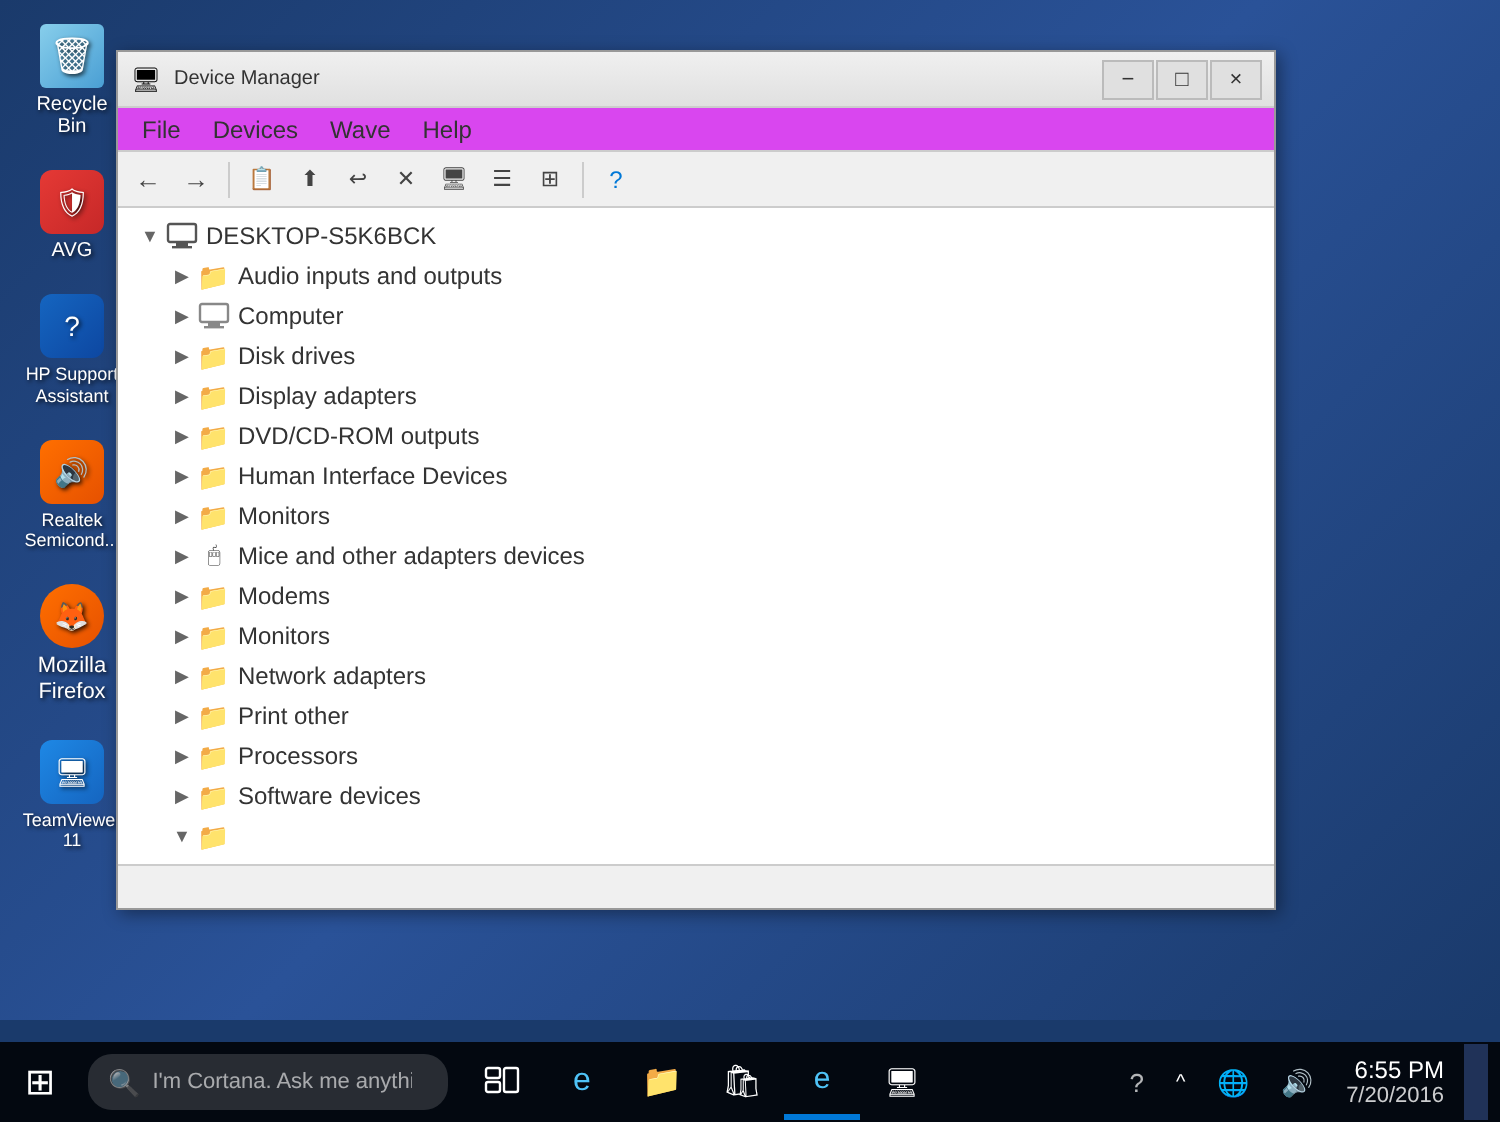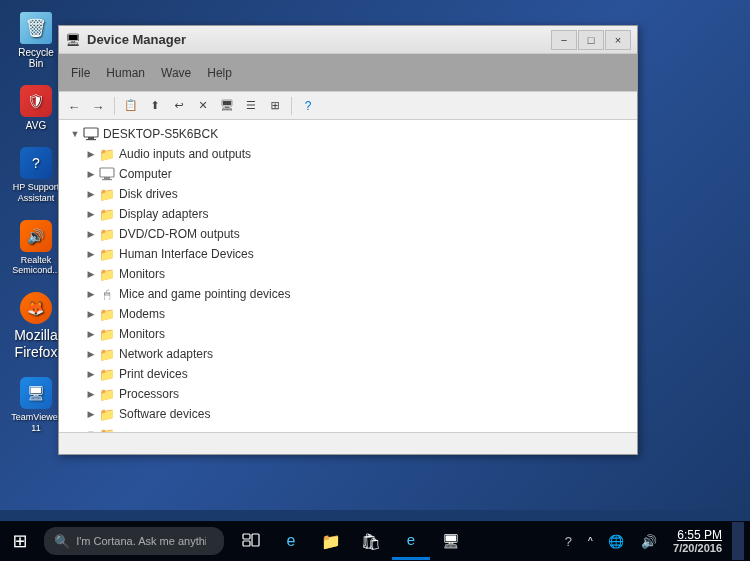--- a/index.html
+++ b/index.html
@@ -90,22 +90,22 @@
       height: 16px;
       margin-right: 6px;
       display: flex;
       align-items: center;
       justify-content: center;
       font-size: 12px;
     }
 
     .title-bar-text {
       flex: 1;
-      font-size: 13px;
-      font-weight: 700;
+      font-size: 10px;
+      font-weight: 400;
       color: #333;
     }
 
     .title-bar-buttons {
       display: flex;
       gap: 1px;
     }
 
     .title-btn {
       width: 26px;
@@ -115,22 +115,22 @@
       display: flex;
       align-items: center;
       justify-content: center;
       cursor: pointer;
       font-size: 11px;
       color: #333;
     }
 
     
     .menu-bar {
-      height: 38px;
-      background: #a3a3a3;
+      height: 22px;
+      background: #d946ef;
       border-bottom: 1px solid #ccc;
       display: flex;
       align-items: center;
       padding: 0 4px;
     }
 
     .menu-item {
       padding: 2px 8px;
       cursor: pointer;
       font-size: 12px;
@@ -321,22 +321,22 @@
       align-items: center;
       gap: 4px;
       padding: 2px 6px;
       cursor: pointer;
     }
 
     .clock {
       text-align: right;
     }
 
-    .clock-time { font-size: 12px; text-decoration: underline; }
-    .clock-date { font-size: 11px; color: rgba(255,255,255,0.8); font-weight: bold; }
+    .clock-time { font-size: 12px; }
+    .clock-date { font-size: 11px; color: rgba(255,255,255,0.8); }
 
     
     .notif-corner {
       width: 12px;
       height: 38px;
       display: flex;
       align-items: center;
       justify-content: center;
       background: rgba(100,150,255,0.3);
       font-size: 10px;
@@ -363,21 +363,21 @@
     <div class="desktop-icon">
       <div class="icon-img" style="background:linear-gradient(135deg,#1565c0,#0d47a1);border-radius:6px;font-size:14px;color:white;">?</div>
       <span style="font-size:9px;line-height:1.2;">HP Support Assistant</span>
     </div>
     <div class="desktop-icon">
       <div class="icon-img" style="background:linear-gradient(135deg,#ff6f00,#e65100);border-radius:6px;font-size:14px;color:white;">🔊</div>
       <span style="font-size:9px;line-height:1.2;">Realtek Semicond...</span>
     </div>
     <div class="desktop-icon">
       <div class="icon-img" style="background:linear-gradient(135deg,#ff6f00,#e65100);border-radius:50%;font-size:14px;">🦊</div>
-      <span style="font-size:14px;line-height:1.2;">Mozilla Firefox</span>
+      <span style="font-size:11px;line-height:1.2;">Mozilla Firefox</span>
     </div>
     <div class="desktop-icon">
       <div class="icon-img" style="background:linear-gradient(135deg,#1e88e5,#1565c0);border-radius:6px;font-size:14px;color:white;">🖥</div>
       <span style="font-size:9px;line-height:1.2;">TeamViewer 11</span>
     </div>
   </div>
 
   <div class="window">
 
     <div class="title-bar">
@@ -385,21 +385,21 @@
       <span class="title-bar-text">Device Manager</span>
       <div class="title-bar-buttons">
         <div class="title-btn">−</div>
         <div class="title-btn">□</div>
         <div class="title-btn close-btn">×</div>
       </div>
     </div>
 
     <div class="menu-bar">
       <div class="menu-item">File</div>
-      <div class="menu-item">Human</div>
+      <div class="menu-item">Devices</div>
       <div class="menu-item">Wave</div>
       <div class="menu-item">Help</div>
     </div>
 
     <div class="toolbar">
       <div class="toolbar-btn">←</div>
       <div class="toolbar-btn">→</div>
       <div class="toolbar-sep"></div>
       <div class="toolbar-btn" style="font-size:11px;">📋</div>
       <div class="toolbar-btn" style="font-size:11px;">⬆</div>
@@ -471,21 +471,21 @@
 
         <div class="tree-item indent-2">
           <div class="expand-btn">▶</div>
           <div class="tree-icon icon-folder">📁</div>
           <span class="tree-label">Monitors</span>
         </div>
 
         <div class="tree-item indent-2">
           <div class="expand-btn">▶</div>
           <div class="tree-icon" style="font-size:11px;">🖱</div>
-          <span class="tree-label">Mice and game pointing devices</span>
+          <span class="tree-label">Mice and other adapters devices</span>
         </div>
 
         <div class="tree-item indent-2">
           <div class="expand-btn">▶</div>
           <div class="tree-icon icon-folder">📁</div>
           <span class="tree-label">Modems</span>
         </div>
 
         <div class="tree-item indent-2">
           <div class="expand-btn">▶</div>
@@ -495,21 +495,21 @@
 
         <div class="tree-item indent-2">
           <div class="expand-btn">▶</div>
           <div class="tree-icon icon-folder">📁</div>
           <span class="tree-label">Network adapters</span>
         </div>
 
         <div class="tree-item indent-2">
           <div class="expand-btn">▶</div>
           <div class="tree-icon icon-folder">📁</div>
-          <span class="tree-label">Print devices</span>
+          <span class="tree-label">Print other</span>
         </div>
 
         <div class="tree-item indent-2">
           <div class="expand-btn">▶</div>
           <div class="tree-icon icon-folder">📁</div>
           <span class="tree-label">Processors</span>
         </div>
 
         <div class="tree-item indent-2">
           <div class="expand-btn">▶</div>

